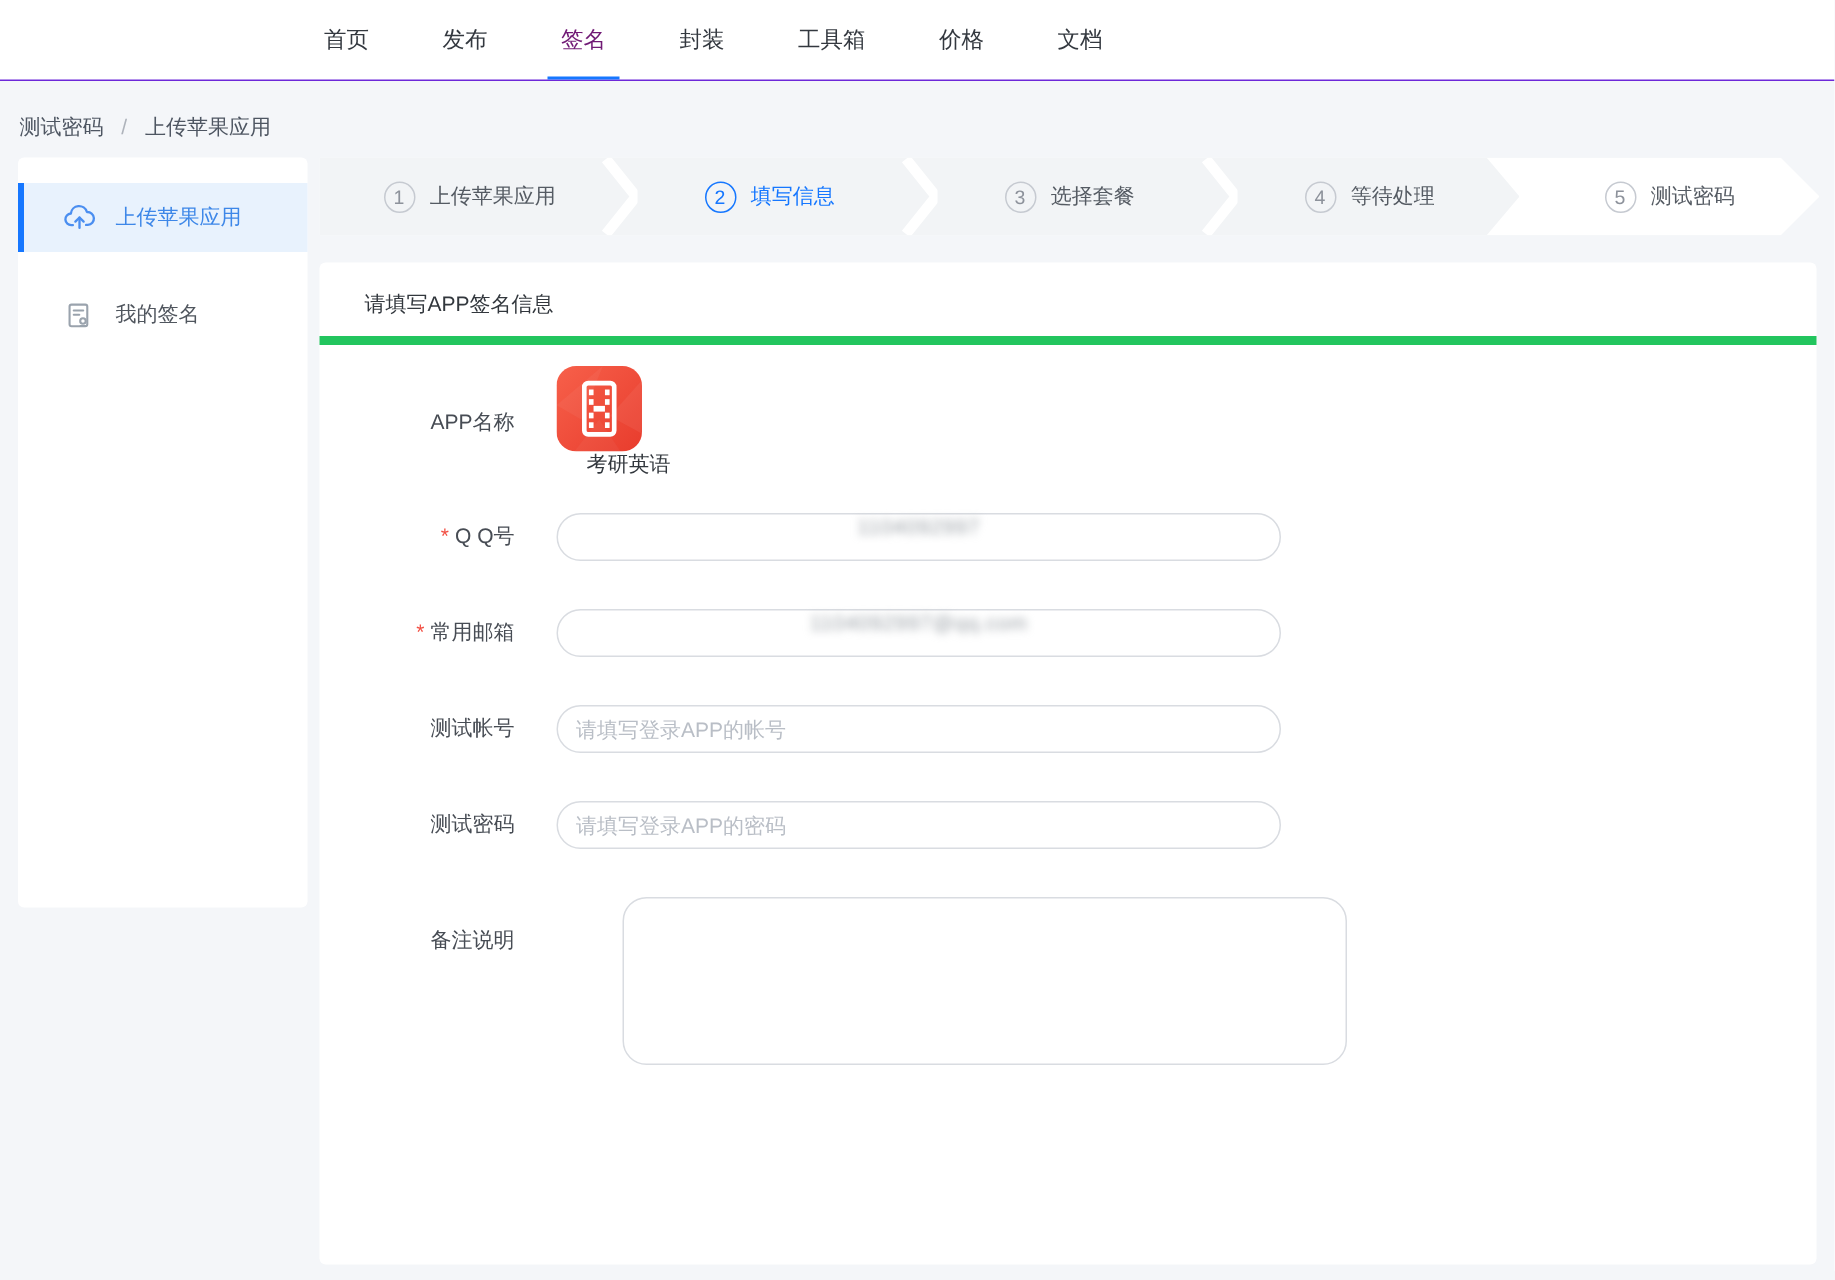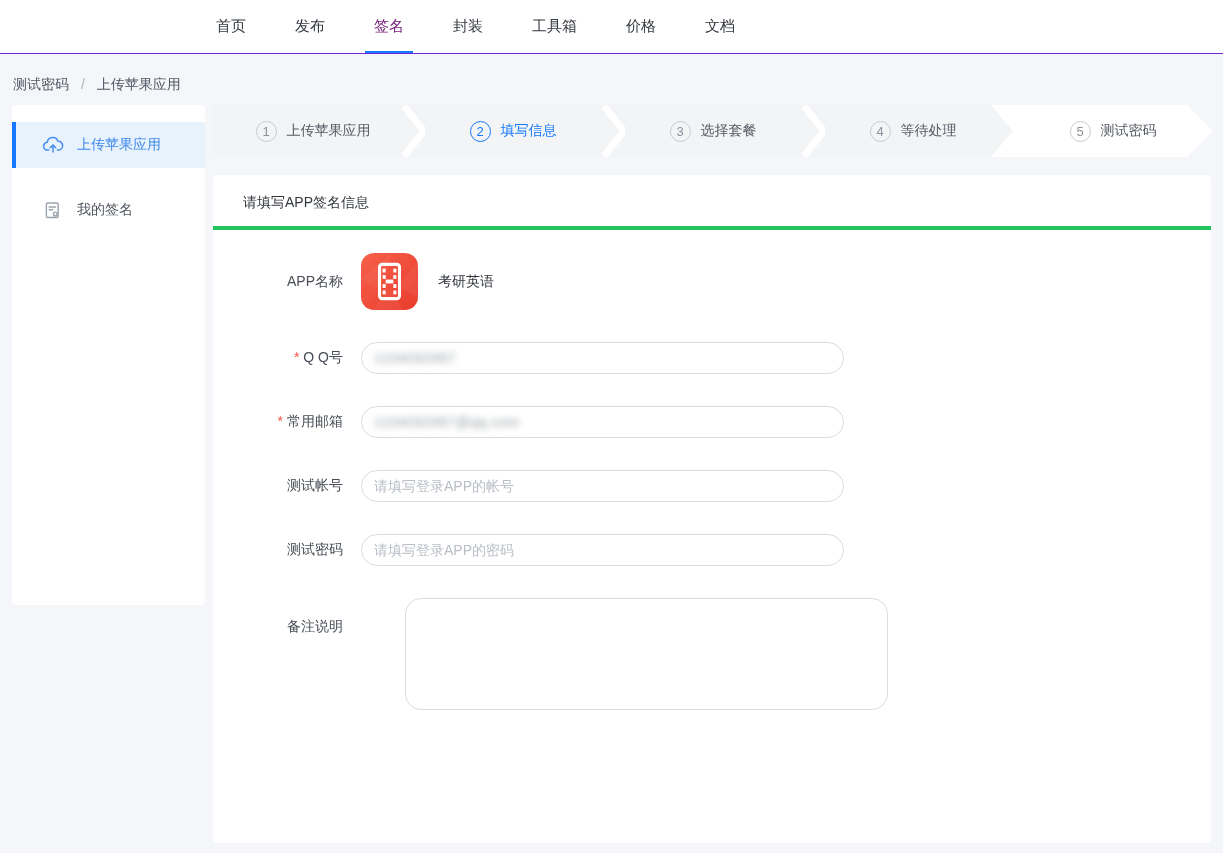--- a/index.html
+++ b/index.html
@@ -71,32 +71,32 @@
   .step-cell.active .step-num { border-color:#1677ff; color:#1677ff; }
   .step-cell.active .step-label { color:#1677ff; }
 
   
   .panel {
     position:absolute; left:213px; top:175px; width:998px; height:668px;
     background:#fff; border-radius:4px;
   }
   .panel-title {
     height:55px; line-height:55px; padding-left:30px; font-size:14px; color:#32373d;
-    border-bottom:4px solid #22c55e;
+    border-bottom:6px solid #22c55e;
   }
   .form { padding-top:23px; }
   .form-row { display:flex; align-items:center; margin-bottom:32px; }
   .form-row.top { align-items:flex-start;gap:44px; }
   .f-label {
     width:130px; flex:0 0 auto; text-align:right; font-size:14px; color:#474c54;
     padding-top:0;
   }
   .form-row.top .f-label { padding-top:20px; }
   .req { color:#f25044; margin-right:4px; font-size:14px; }
-  .f-control { margin-left:18px; }
+  .f-control { margin-left:28px;flex-direction:column; }
   .app-icon { width:57px; height:57px; display:block; }
   .app-name { font-size:14px; color:#32373d; margin-left:20px; align-self:center; }
   .input, textarea.input-area {
     width:483px; height:32px; border:1px solid #d9dce1; border-radius:16px;
     padding:0 12px; font-size:14px; color:#32373d; background:#fff; outline:none;
     font-family:"Liberation Sans","DejaVu Sans",sans-serif;
     display:flex; align-items:center;
   }
   input.input::placeholder { color:#b9bec6; }
   .redacted { filter:blur(3px); color:#9aa0a6; letter-spacing:0.5px; user-select:none; }

